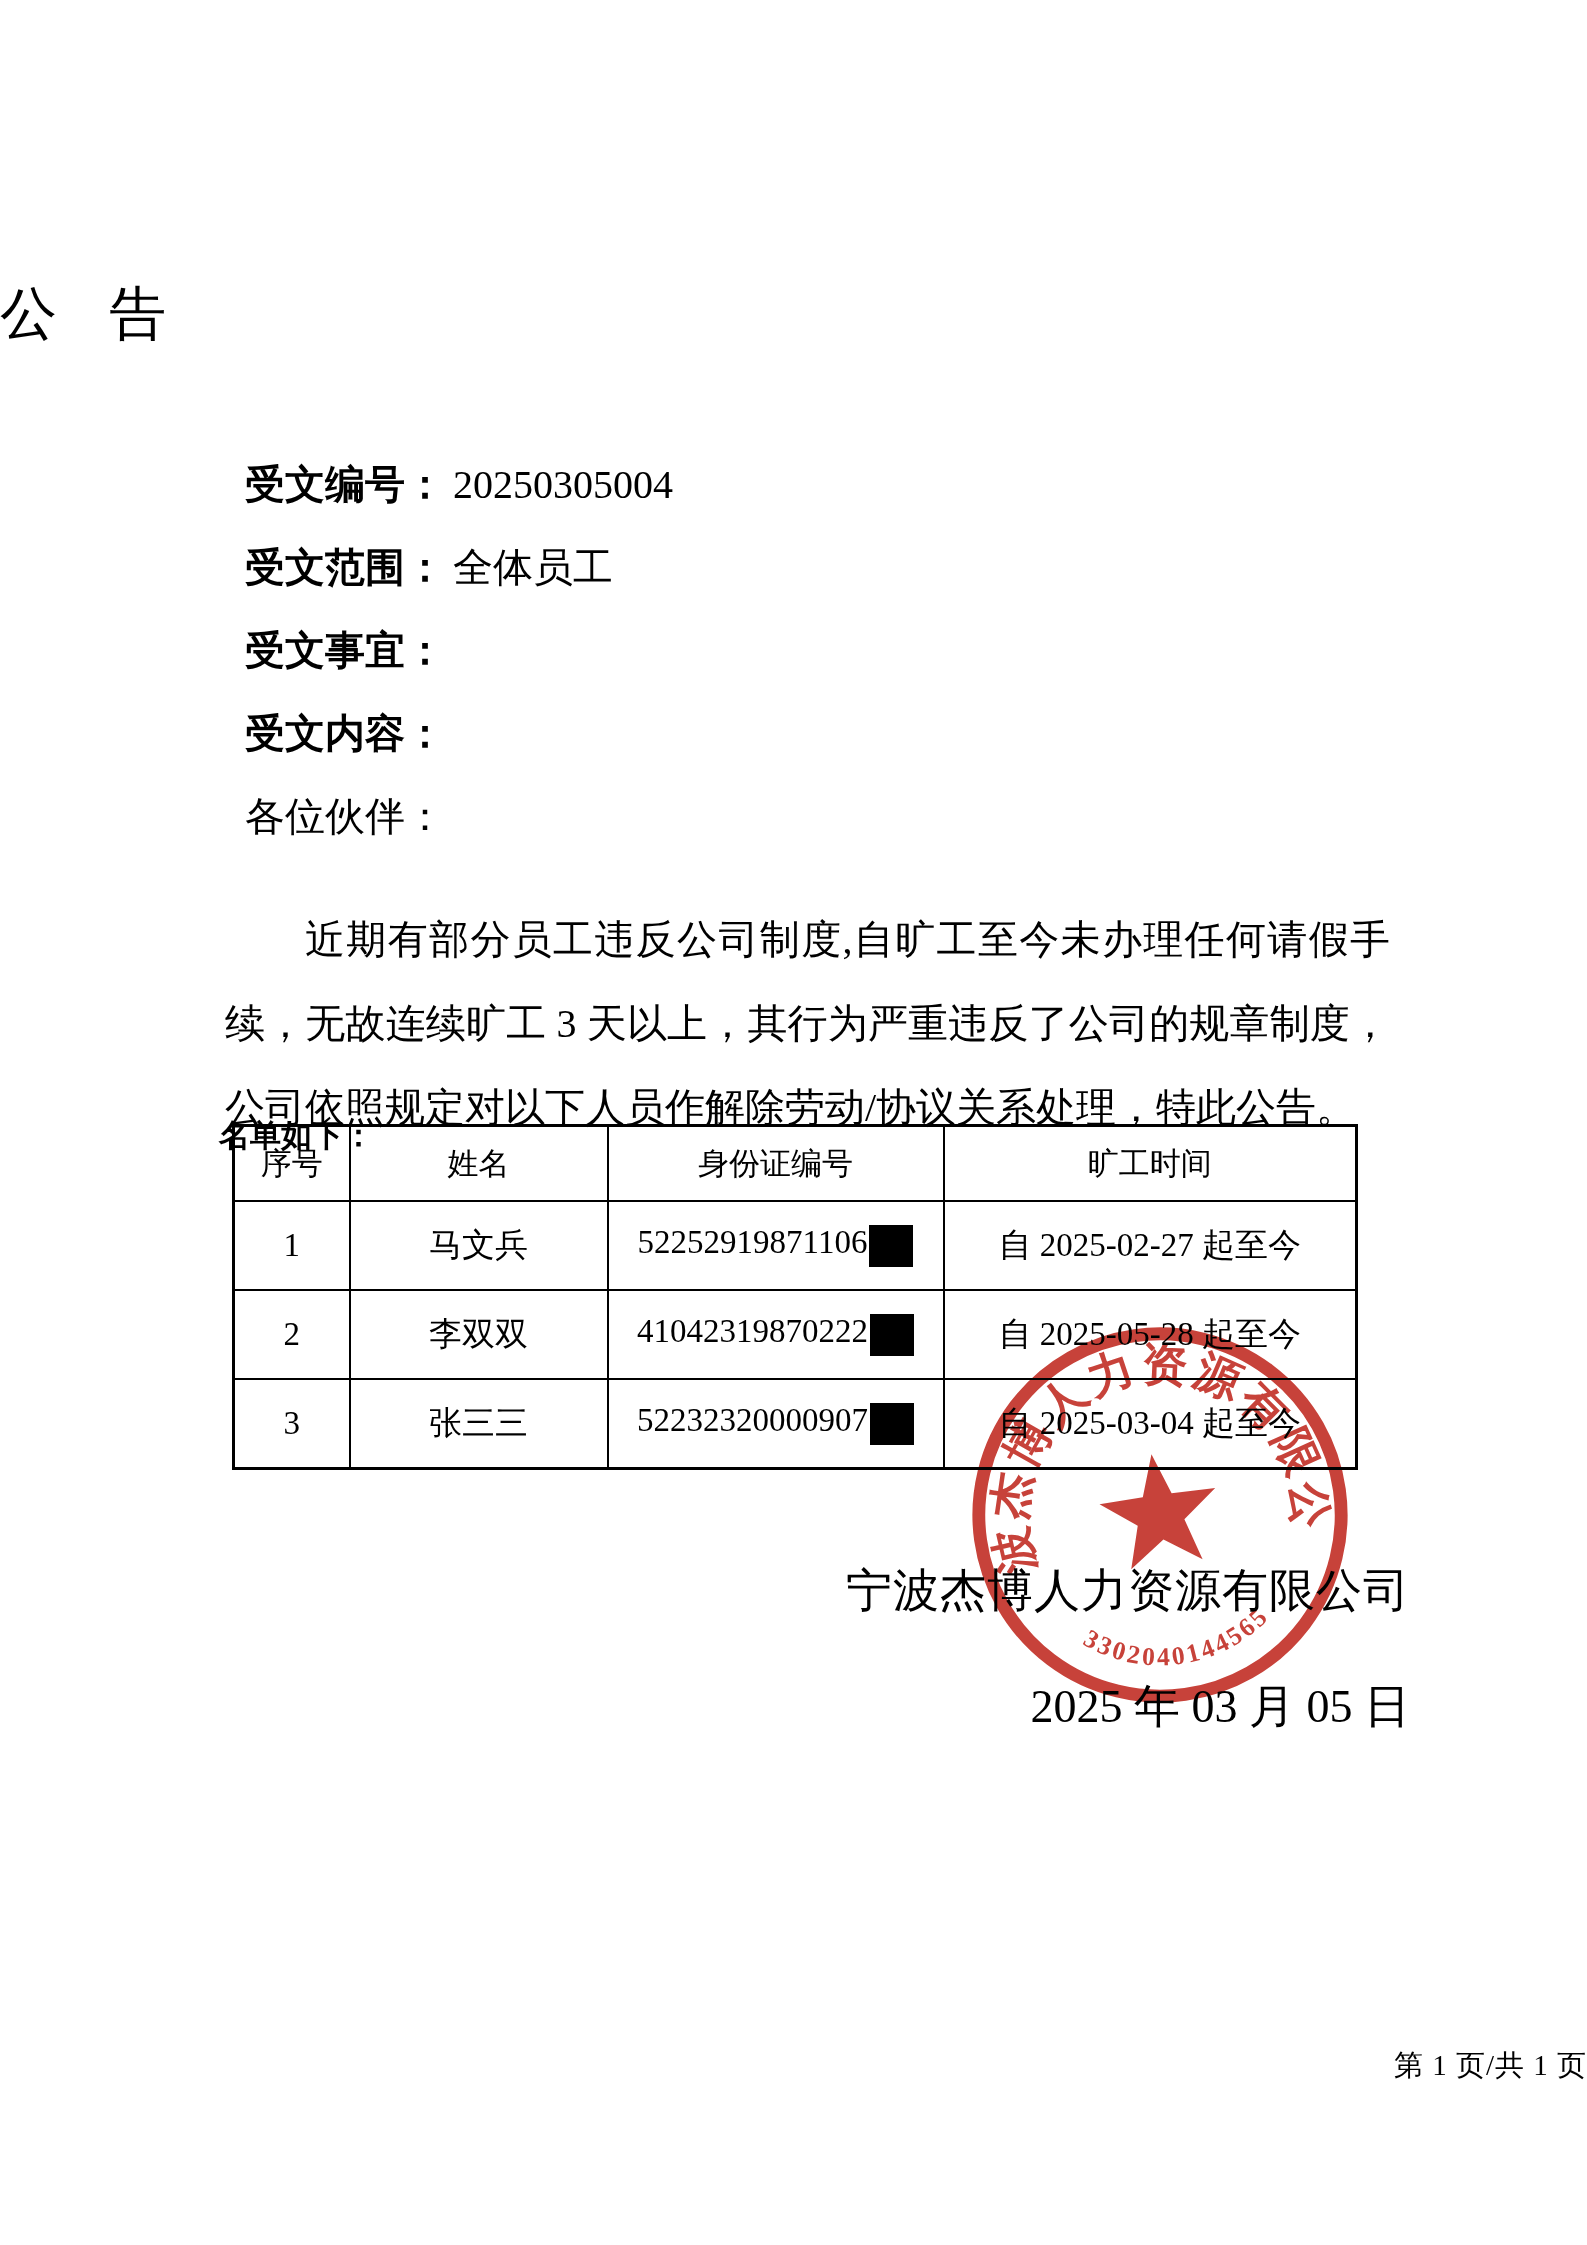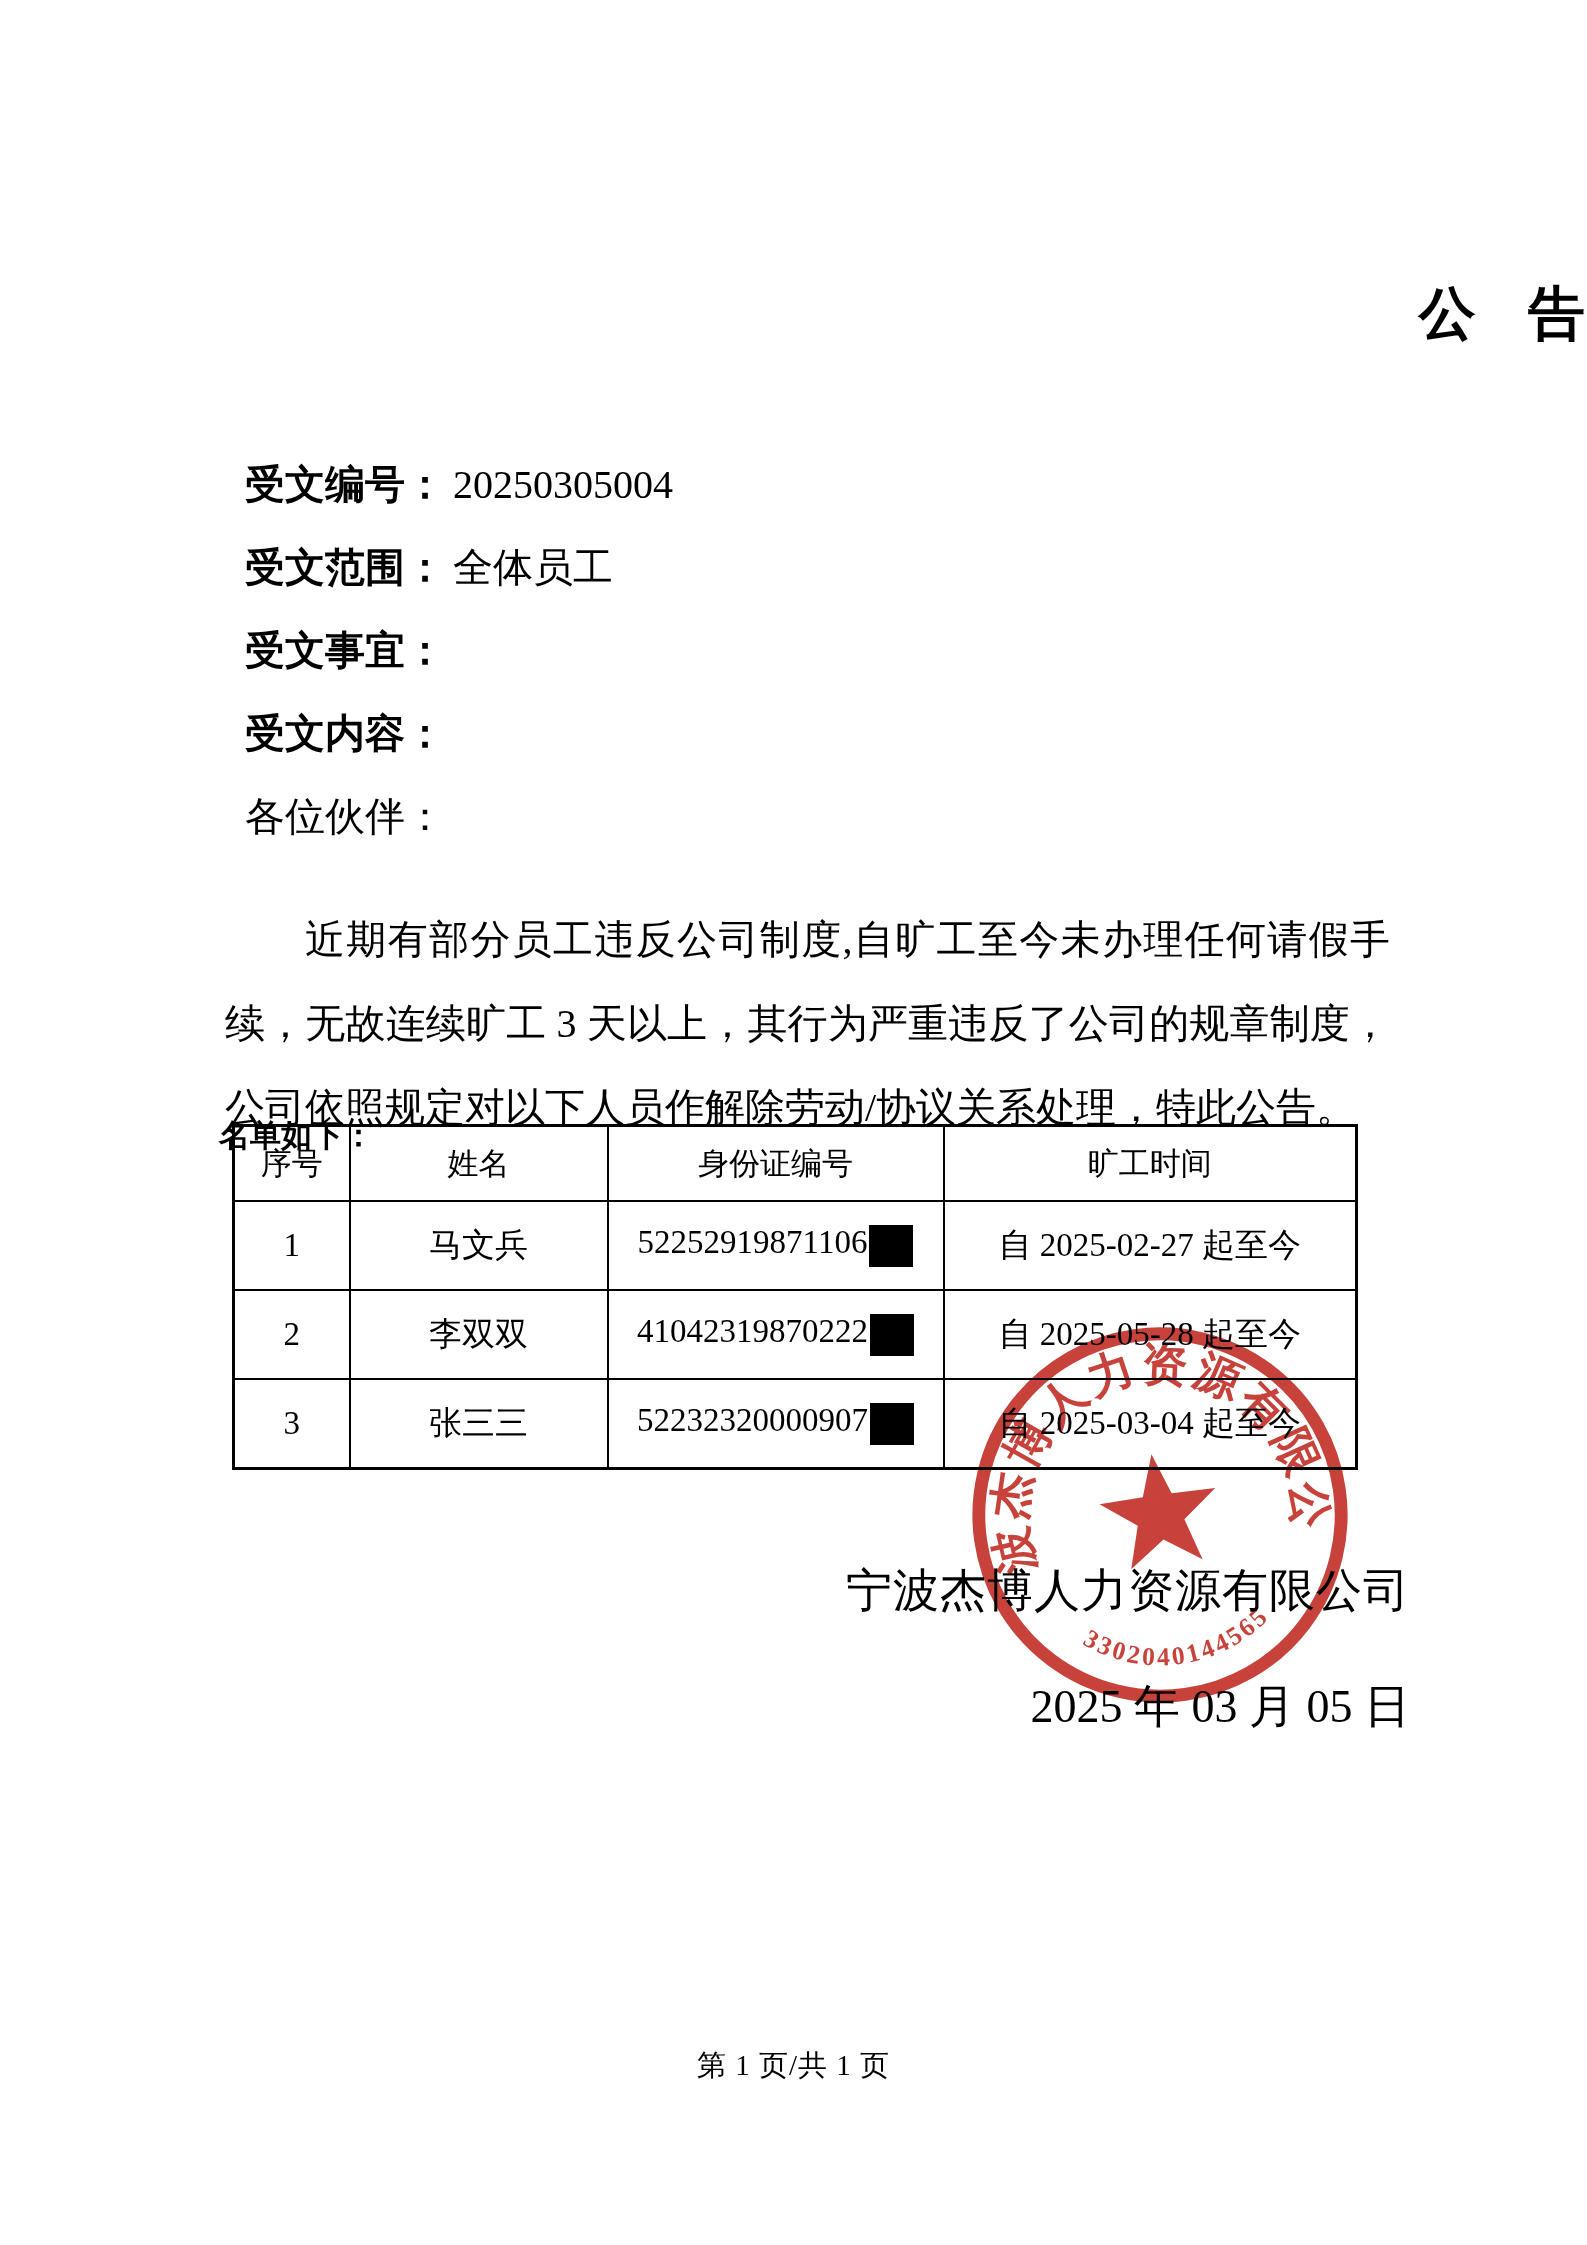--- a/index.html
+++ b/index.html
@@ -3,21 +3,21 @@
 <meta charset="utf-8">
 <style>
   html,body{margin:0;padding:0;}
   body{
     width:1587px;height:2245px;background:#ffffff;position:relative;
     font-family:"Liberation Serif","DejaVu Serif",serif;color:#000;
     overflow:hidden;
   }
   .doc-title{
     position:absolute;top:276px;left:0;width:100%;
-    text-align:right;font-size:57px;font-weight:700;
+    text-align:left;font-size:57px;font-weight:400;
     word-spacing:34px;letter-spacing:2px;
   }
   .fields{position:absolute;left:222px;top:443px;margin-left:23px;}
   .field-row{height:83px;display:flex;align-items:center;font-size:40px;}
   .field-label{font-weight:700;}
   .field-value{font-weight:400;margin-left:8px;}
   .salutation{font-weight:400;}
   .body-par{
     position:absolute;left:225px;top:858px;width:1165px;
     font-size:40px;line-height:84px;text-align:justify;
@@ -54,21 +54,21 @@
     font-size:46px;text-align:right;
   }
   .seal{
     position:absolute;left:962px;top:1317px;width:396px;height:396px;
     transform:rotate(-8deg);
     mix-blend-mode:multiply;opacity:0.88;
     pointer-events:none;
   }
   .page-footer{
     position:absolute;top:2046px;left:0;width:100%;
-    text-align:center;font-size:29px;letter-spacing:1px;
+    text-align:right;font-size:29px;letter-spacing:1px;
   }
 </style>
 </head>
 <body>
 
 <div class="doc-title">公 告</div>
 
 <div class="fields">
   <div class="field-row">
     <span class="field-label">受文编号：</span>

